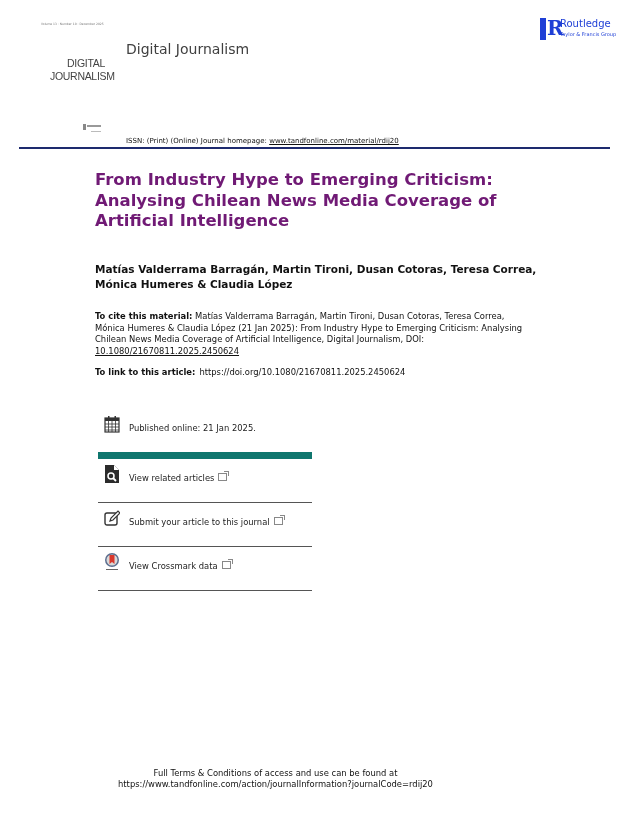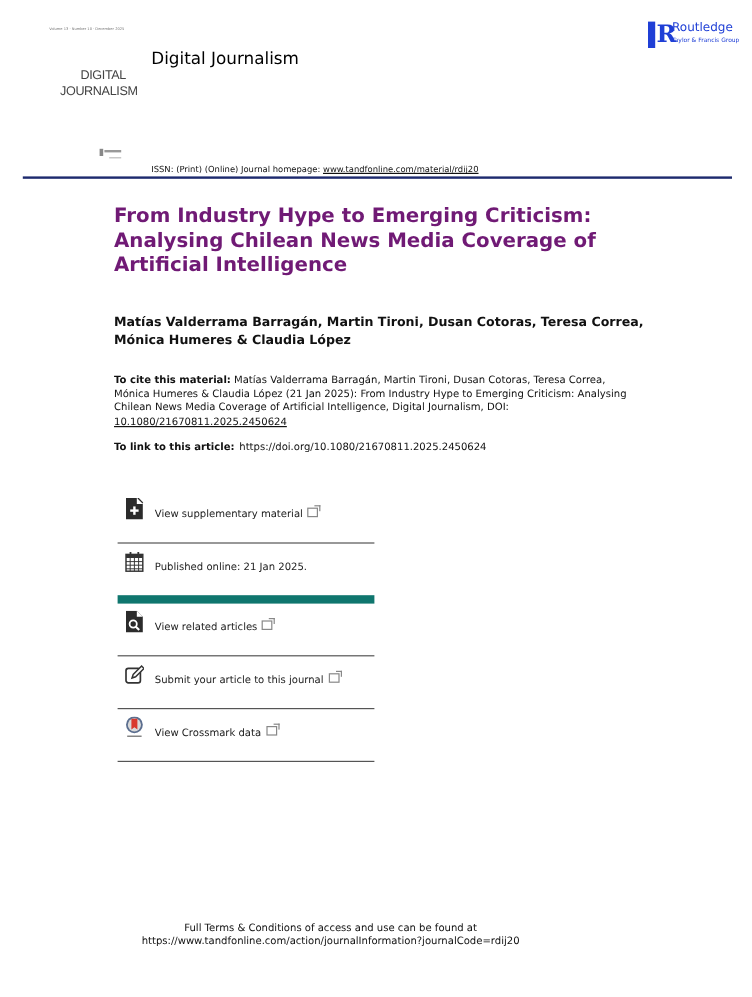--- a/index.html
+++ b/index.html
@@ -9,21 +9,21 @@
   }
   .abs { position: absolute; }
   .cover-meta { left: 41px; top: 22px; font-size: 3px; color: #777; white-space: nowrap; }
   .cover-title { left: 50px; top: 57px; width: 55px; text-align: right; font-family: "Liberation Sans", sans-serif;
     font-size: 10.5px; line-height: 13px; color: #444; letter-spacing: -0.3px; }
   .cover-logo { left: 83px; top: 124px; width: 22px; height: 10px; }
   .cover-logo .r { position:absolute; left:0; top:0; width:3px; height:6px; background:#888; }
   .cover-logo .t1 { position:absolute; left:4px; top:1px; width:14px; height:2px; background:#999; }
   .cover-logo .t2 { position:absolute; left:8px; top:7px; width:10px; height:1px; background:#bbb; }
 
-  .journal-name { left: 126px; top: 41px; font-size: 14px; color: #000000; font-weight: normal; }
+  .journal-name { left: 126px; top: 41px; font-size: 14px; color: #404040; font-weight: normal; }
 
   .routledge { left: 540px; top: 18px; width: 80px; height: 22px; }
   .routledge .bar { position:absolute; left:0; top:0; width:6px; height:22px; background:#1f3fd6; }
   .routledge .rglyph { position:absolute; left:7px; top:-2px; font-size:20px; font-weight:bold; color:#1f3fd6; font-family:"DejaVu Serif", serif; }
   .routledge .name { position:absolute; left:20px; top:0px; font-size:10px; color:#1f3fd6; }
   .routledge .sub { position:absolute; left:20px; top:13px; font-size:5px; color:#1f3fd6; white-space:nowrap; }
 
   .issn { left: 126px; top: 137px; font-size: 7px; color: #111; white-space: nowrap; }
   .issn a { color: #111; text-decoration: underline; }
 
@@ -82,30 +82,20 @@
 <div class="abs authors">Matías Valderrama Barragán, Martin Tironi, Dusan Cotoras, Teresa Correa, Mónica Humeres &amp; Claudia López</div>
 
 <div class="abs cite">
   <b>To cite this material:</b><span> Matías Valderrama Barragán, Martin Tironi, Dusan Cotoras, Teresa Correa, Mónica Humeres &amp; Claudia López (21 Jan 2025): From Industry Hype to Emerging Criticism: Analysing Chilean News Media Coverage of Artificial Intelligence, Digital Journalism, DOI: </span><span class="doi">10.1080/21670811.2025.2450624</span>
 </div>
 <div class="abs link">
   <b>To link to this article:</b><a>https://doi.org/10.1080/21670811.2025.2450624</a>
 </div>
 
 <div class="abs actions">
-  <div class="action">
-    <svg class="icon" viewBox="0 0 16 18">
-      <path d="M1 0 H10 L15 5 V18 H1 Z" fill="#2b2b2b"></path>
-      <path d="M10 0 V5 H15" fill="#fff"></path>
-      <path d="M11 0 L15 4" stroke="#2b2b2b" stroke-width="1"></path>
-      <rect x="7" y="7" width="2" height="7" fill="#fff"></rect>
-      <rect x="4.5" y="9.5" width="7" height="2" fill="#fff"></rect>
-    </svg>
-    <span class="label"><span>View supplementary material</span><span class="ext"></span></span>
-  </div>
   <div class="action noline">
     <svg class="icon" viewBox="0 0 16 18">
       <rect x="1" y="3" width="14" height="14" fill="#fff" stroke="#333" stroke-width="1.2"></rect>
       <rect x="1" y="3" width="14" height="3" fill="#333"></rect>
       <rect x="4" y="1" width="1.5" height="4" fill="#333"></rect>
       <rect x="10.5" y="1" width="1.5" height="4" fill="#333"></rect>
       <path d="M1 9 H15 M1 12 H15 M1 15 H15 M4.5 6 V17 M8 6 V17 M11.5 6 V17" stroke="#333" stroke-width="0.8"></path>
     </svg>
     <span class="label">Published online: 21 Jan 2025.</span>
   </div>

